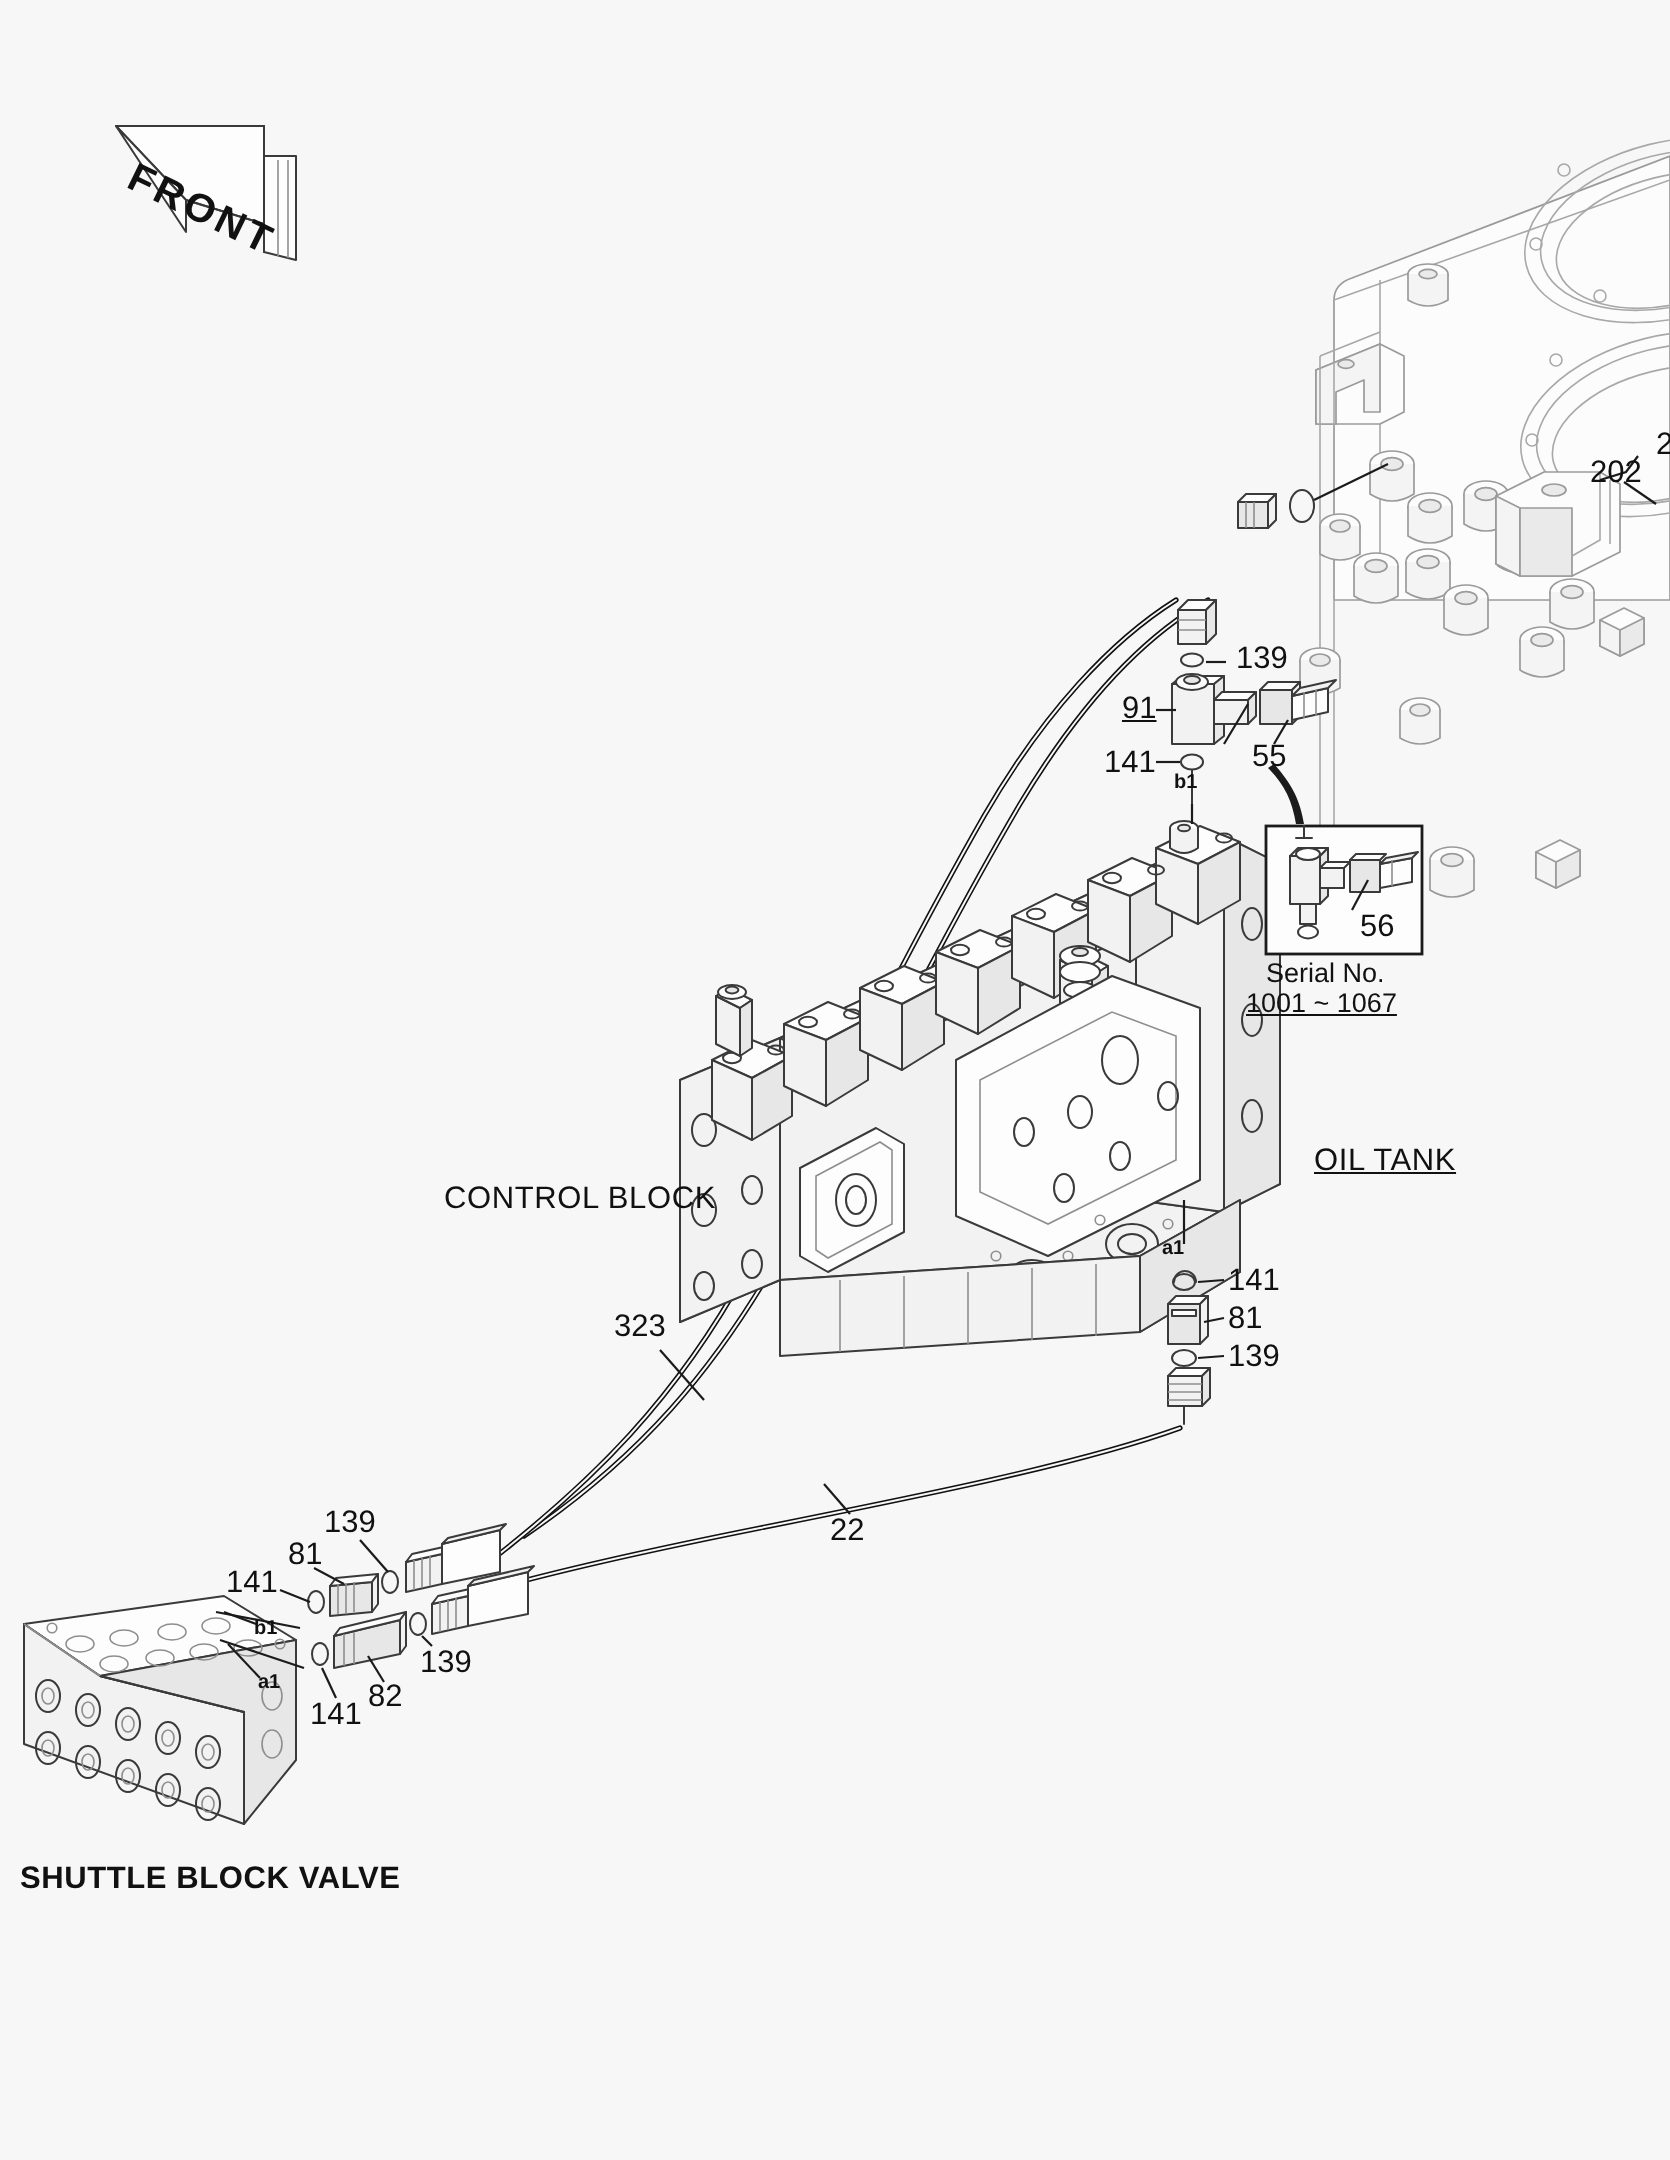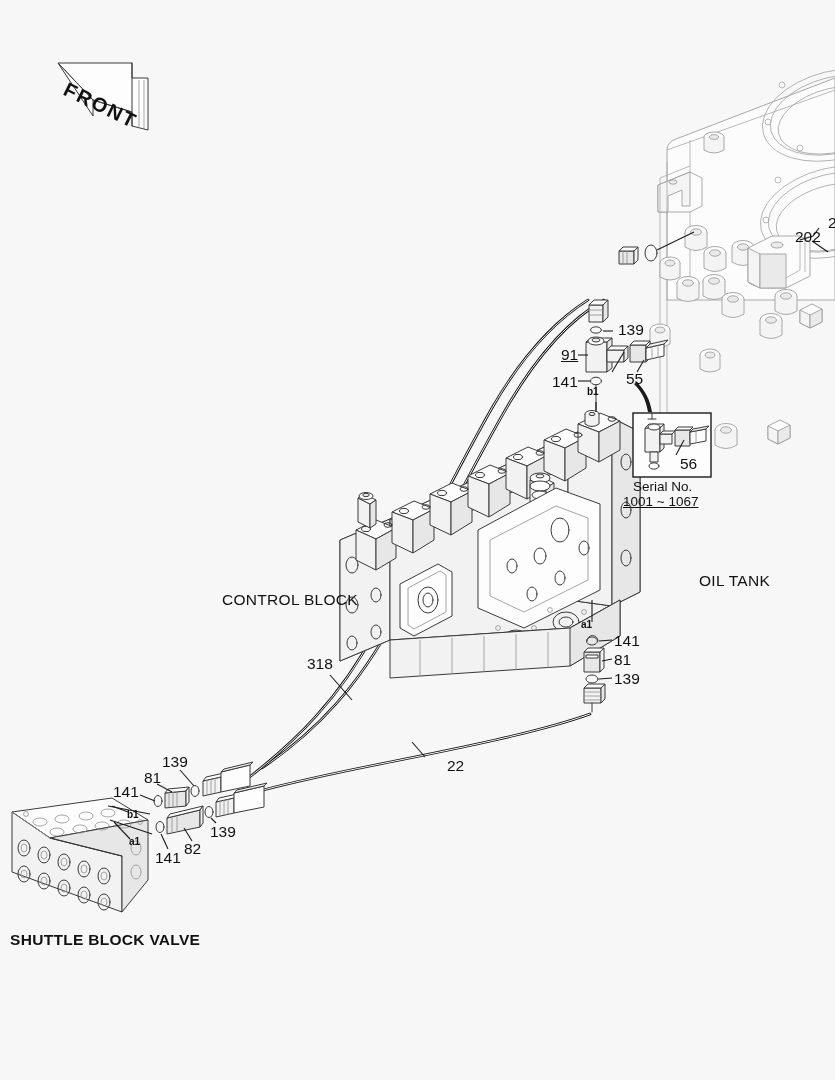--- a/index.html
+++ b/index.html
@@ -594,42 +594,42 @@
       <path class="ldr" d="M192,841 L184,828"></path>
 
       <path class="ldr" d="M168,849 L161,834"></path>
     </g>
 
   </svg>
 
   <div class="lbl bold" style="left:70px;top:78px;transform:rotate(26deg);transform-origin:left top;font-size:20px;letter-spacing:2px;">FRONT</div>
 
   <div class="lbl cap" style="left:222px;top:591px;">CONTROL BLOCK</div>
-  <div class="lbl cap" style="left:699px;top:572px;">OIL TANK</div>
+  <div class="lbl cap" style="left:657px;top:572px;text-decoration:underline;">OIL TANK</div>
   <div class="lbl cap" style="left:10px;top:931px;font-weight:bold;">SHUTTLE BLOCK VALVE</div>
 
   <div class="lbl serial" style="left:633px;top:479px;width:80px;">Serial No.</div>
   <div class="lbl serial" style="left:623px;top:494px;width:100px;text-decoration:underline;">1001 ~ 1067</div>
 
   <div class="lbl num" style="left:795px;top:228px;text-align:right;">202</div>
   <div class="lbl num" style="left:828px;top:214px;">203</div>
   <div class="lbl num" style="left:618px;top:321px;">139</div>
   <div class="lbl num" style="left:561px;top:346px;text-decoration:underline;">91</div>
   <div class="lbl num" style="left:552px;top:373px;">141</div>
   <div class="lbl num" style="left:626px;top:370px;">55</div>
   <div class="lbl bold" style="left:587px;top:386px;">b1</div>
   <div class="lbl num" style="left:680px;top:455px;">56</div>
 
   <div class="lbl bold" style="left:581px;top:619px;">a1</div>
   <div class="lbl num" style="left:614px;top:632px;">141</div>
   <div class="lbl num" style="left:614px;top:651px;">81</div>
   <div class="lbl num" style="left:614px;top:670px;">139</div>
 
-  <div class="lbl num" style="left:307px;top:655px;">318</div>
-  <div class="lbl num" style="left:415px;top:757px;margin-left:32px;">22</div>
+  <div class="lbl num" style="left:307px;top:655px;">323</div>
+  <div class="lbl num" style="left:415px;top:757px;">22</div>
 
   <div class="lbl num" style="left:162px;top:753px;">139</div>
   <div class="lbl num" style="left:144px;top:769px;">81</div>
   <div class="lbl num" style="left:113px;top:783px;">141</div>
   <div class="lbl bold" style="left:127px;top:809px;">b1</div>
   <div class="lbl bold" style="left:129px;top:836px;">a1</div>
   <div class="lbl num" style="left:210px;top:823px;">139</div>
   <div class="lbl num" style="left:184px;top:840px;">82</div>
   <div class="lbl num" style="left:155px;top:849px;">141</div>
 

